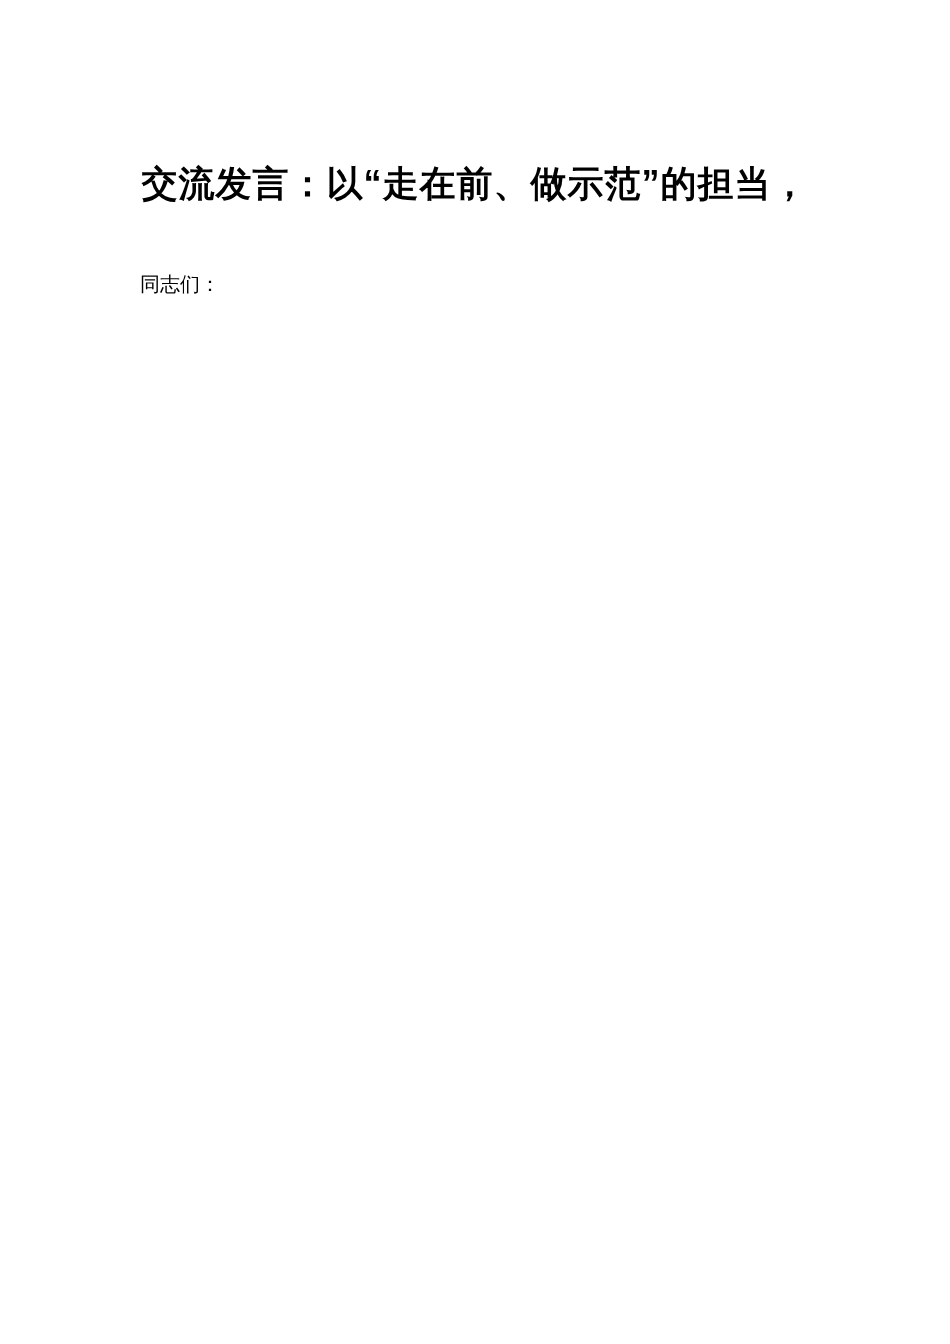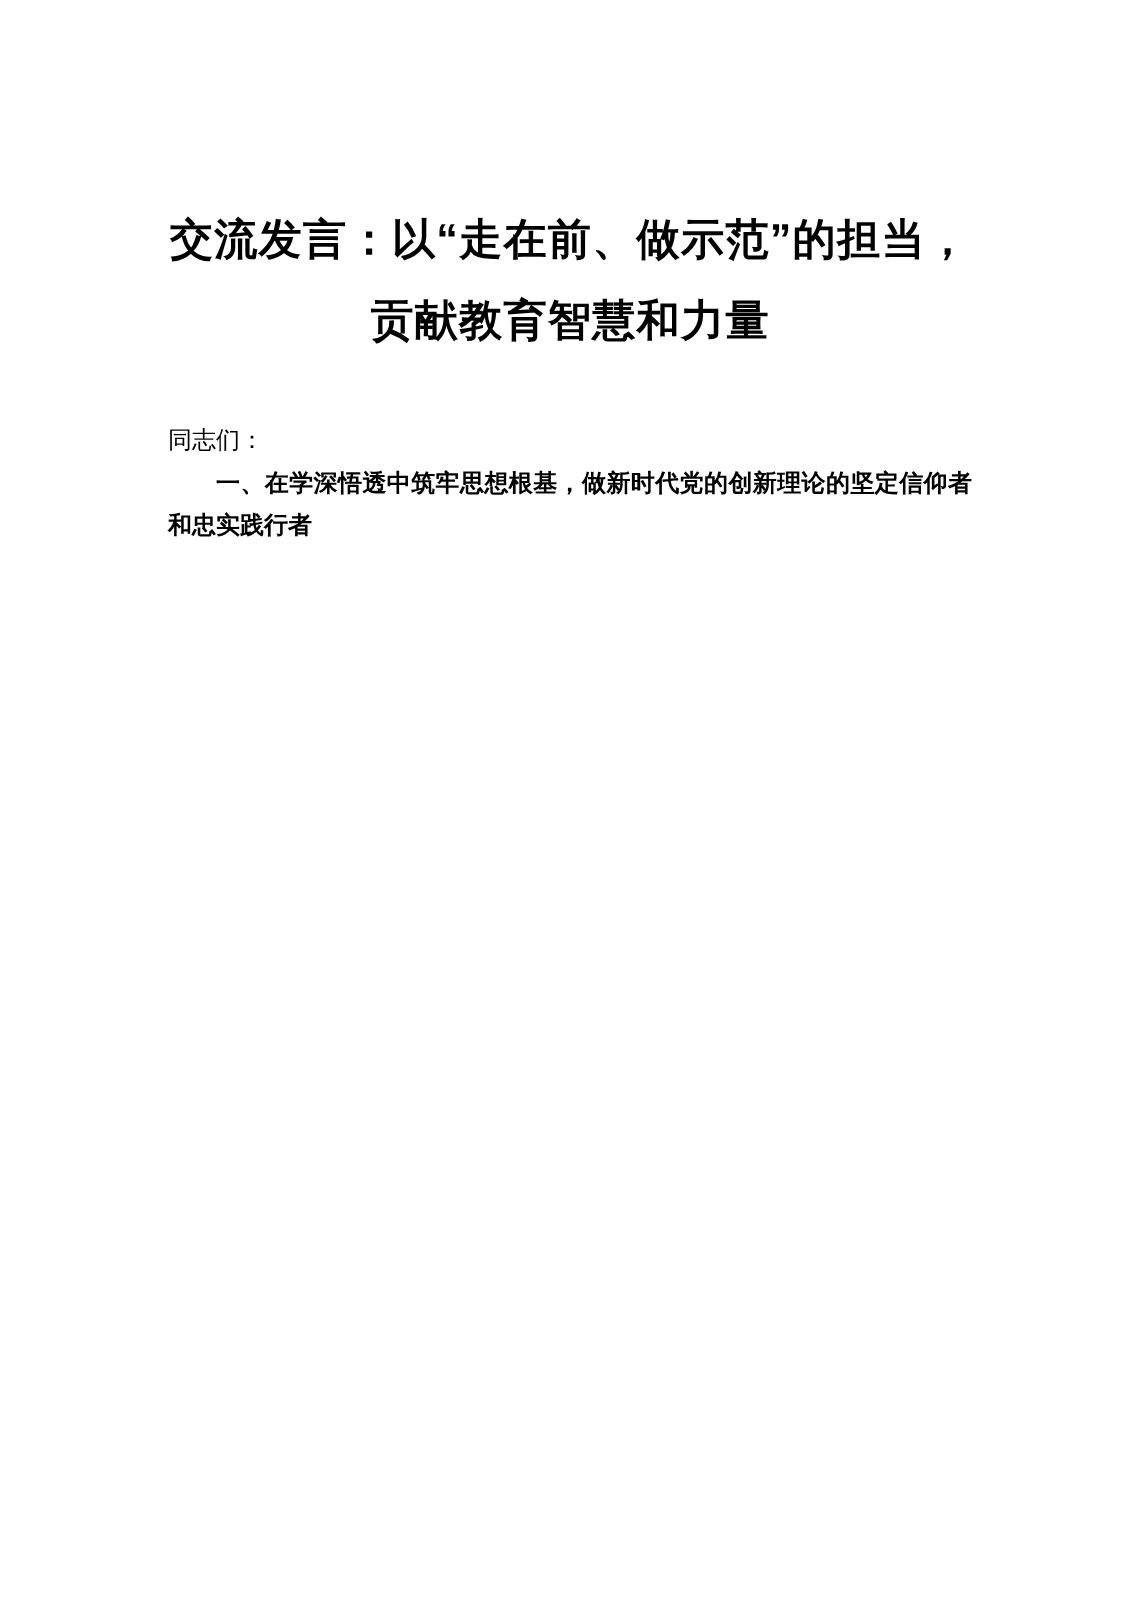--- a/index.html
+++ b/index.html
@@ -4,21 +4,21 @@
 <style>
   html, body {
     margin: 0;
     padding: 0;
     background: #ffffff;
   }
   .page {
     position: relative;
     width: 950px;
     height: 960px;
-    margin: 16px auto;
+    margin: 0 auto;
     background: #ffffff;
     color: #000000;
     box-sizing: border-box;
     padding: 150px 140px 0 140px;
     font-family: "Liberation Sans", sans-serif;
     overflow: hidden;
   }
   .doc-title {
     font-size: 36px;
     font-weight: bold;
@@ -54,23 +54,21 @@
     color: #000000;
   }
 </style>
 </head>
 <body>
 
 <div class="page">
 
   <h1 class="doc-title">
     <span class="title-line">交流发言：以“走在前、做示范”的担当，</span>
-    <span class="title-line">贡献教育智慧和力量</span>
   </h1>
 
   <div class="body-text">
     <p>同志们：</p>
-    <p class="indent heading">一、在学深悟透中筑牢思想根基，做新时代党的创新理论的坚定信仰者和忠实践行者</p>
   </div>
 
   <div class="page-number">1</div>
 
 </div>
 
 </body></html>

